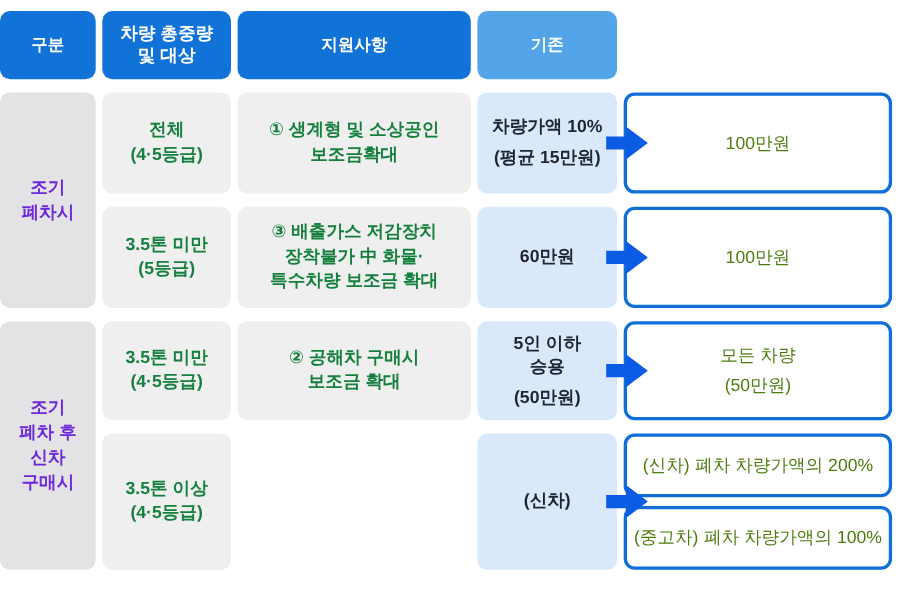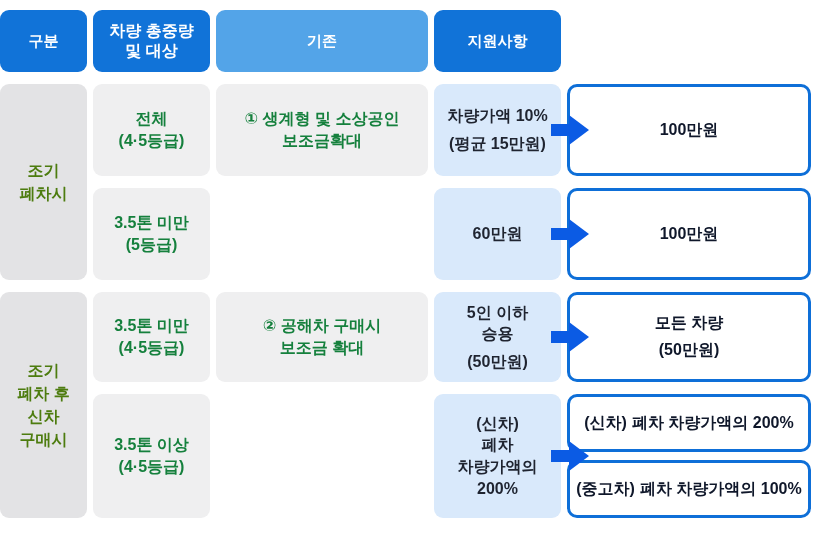--- a/index.html
+++ b/index.html
@@ -40,21 +40,21 @@
     font-size: 15px;
     line-height: 1.25;
     white-space: pre-line;
   }
   .hdr-light { background: #53a4e8; }
   .cat {
     background: #e3e3e5;
     font-size: 16px;
     line-height: 1.45;
     white-space: pre-line;
-    color: #4d7c0f;
+    color: #6d28d9;
   }
   .cat-top { grid-column: 1; grid-row: 2 / span 2; }
   .cat-bottom { grid-column: 1; grid-row: 4 / span 2; }
   .gray {
     background: #efeff0;
     font-size: 16px;
     line-height: 1.4;
     white-space: pre-line;
     color: #15803d;
   }
@@ -83,23 +83,23 @@
   }
   .change-box {
     position: relative;
     background: #ffffff;
     border: 3px solid #0e6fd8;
     border-radius: 10px;
     display: flex;
     flex-direction: column;
     align-items: center;
     justify-content: center;
-    font-weight: bold;
-    font-size: 16px;
-    color: #0f172a;
+    font-weight: normal;
+    font-size: 16px;
+    color: #4d7c0f;
     flex: 1 1 auto;
   }
   .change-box.single { height: 100%; }
   .change-box .inline-line {
     display: flex;
     align-items: baseline;
     gap: 5px;
     justify-content: center;
   }
   .arrow {
@@ -115,22 +115,22 @@
 </style>
 </head>
 <body>
 
 <div class="canvas">
   <div class="grid">
 
     <div class="cell hdr">구분</div>
     <div class="cell hdr" style="font-size:16px">차량 총중량
 및 대상</div>
+    <div class="cell hdr">지원사항</div>
     <div class="cell hdr hdr-light">기존</div>
-    <div class="cell hdr">지원사항</div>
 
     <div class="cell cat cat-top">조기
 폐차시</div>
     <div class="cell cat cat-bottom">조기
 폐차 후
 신차
 구매시</div>
 
     <div class="cell gray" style="grid-column:2;grid-row:2">전체
 (4·5등급)</div>
@@ -144,20 +144,23 @@
       <svg class="arrow" viewBox="0 0 38 32">
         <path d="M0 10 L18 10 L18 1 L38 16 L18 31 L18 22 L0 22 Z" fill="#0b5be4"></path>
       </svg>
       <div class="change-box single">
         <div>100만원</div>
       </div>
     </div>
 
     <div class="cell gray" style="grid-column:2;grid-row:3">3.5톤 미만
 (5등급)</div>
+    <div class="cell gray" style="grid-column:3;grid-row:3">③ 배출가스 저감장치
+장착불가 中 화물·
+특수차량 보조금 확대</div>
     <div class="cell blue" style="grid-column:4;grid-row:3">
       <div>60만원</div>
     </div>
     <div class="change-wrap" style="grid-column:5;grid-row:3">
       <svg class="arrow" viewBox="0 0 38 32">
         <path d="M0 10 L18 10 L18 1 L38 16 L18 31 L18 22 L0 22 Z" fill="#0b5be4"></path>
       </svg>
       <div class="change-box single">
         <div>100만원</div>
       </div>
@@ -179,23 +182,20 @@
       <div class="change-box single">
         <div>모든 차량</div>
         <div class="sub">(50만원)</div>
       </div>
     </div>
 
     <div class="cell gray" style="grid-column:2;grid-row:5">3.5톤 이상
 (4·5등급)</div>
     <div class="cell blue" style="grid-column:4;grid-row:5">
       <div class="pre-label">(신차)</div>
-      <div>폐차
-차량가액의
-200%</div>
     </div>
     <div class="change-wrap" style="grid-column:5;grid-row:5">
       <svg class="arrow" viewBox="0 0 38 32">
         <path d="M0 10 L18 10 L18 1 L38 16 L18 31 L18 22 L0 22 Z" fill="#0b5be4"></path>
       </svg>
       <div class="change-box">
         <div class="inline-line">
           <span class="pre-label">(신차)</span>
           <span>폐차 차량가액의 200%</span>
         </div>

